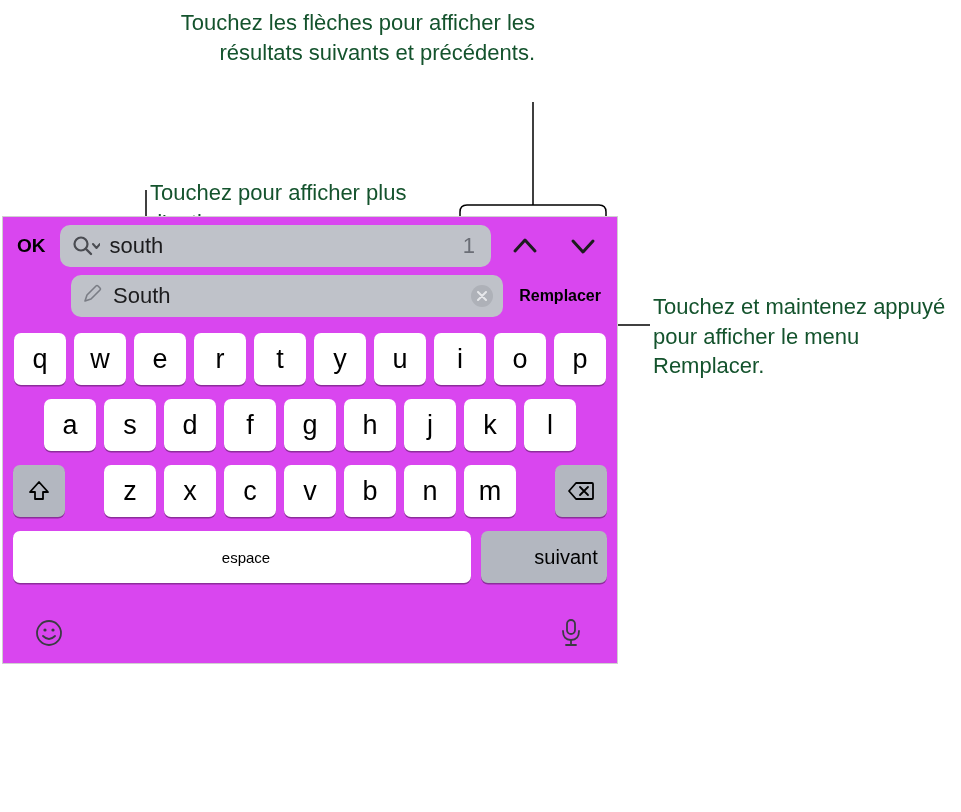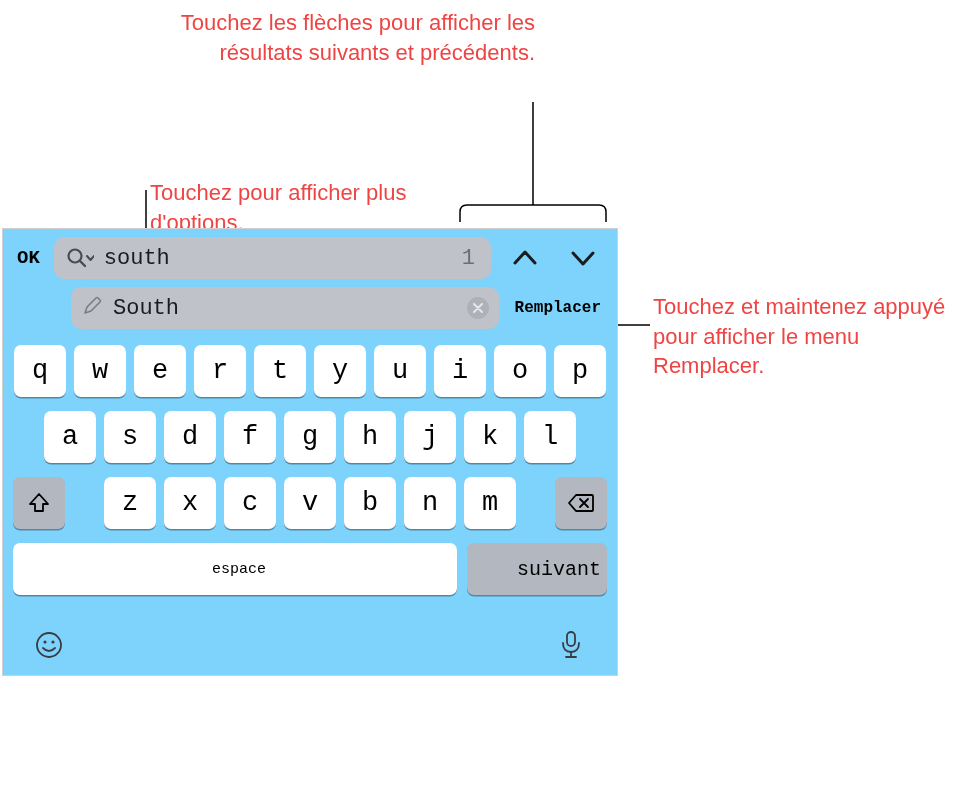--- a/index.html
+++ b/index.html
@@ -6,39 +6,38 @@
   body {
     font-family: -apple-system, "Helvetica Neue", Arial, sans-serif;
     background: #fff;
     width: 961px;
     height: 812px;
     position: relative;
   }
   .callout {
     position: absolute;
     font-size: 22px;
-    color: #ef4444;
+    color: #14532d;
     line-height: 1.35;
     text-align: left;
   }
   .callout.right-align { text-align: right; }
   svg.callout-line {
     position: absolute;
     overflow: visible;
     pointer-events: none;
   }
 
   .device {
     position: absolute;
     left: 2px;
-    top: 228px;
+    top: 216px;
     width: 616px;
     border: 1px solid #d0d0d0;
-    background: #7dd3fc;
-    font-family: Liberation Mono, monospace;
+    background: #d946ef;
   }
 
   .findbar {
     padding: 8px 10px 4px 10px;
   }
   .findrow {
     display: flex;
     align-items: center;
     gap: 10px;
     margin-bottom: 8px;
@@ -142,21 +141,21 @@
   .key.space {
     flex: 1;
     font-size: 15px;
     padding-left: 8px;
   }
   .key.wide123 {
     width: 126px;
     font-size: 20px;
   }
   .key.wideNext {
-    width: 140px;
+    width: 126px;
     font-size: 20px;
     padding-left: 44px;
   }
   .key.shift, .key.del {
     width: 52px;
   }
   .krow.bottom { gap: 10px; padding: 0 4px; }
 
   .toolbar {
     display: flex;

